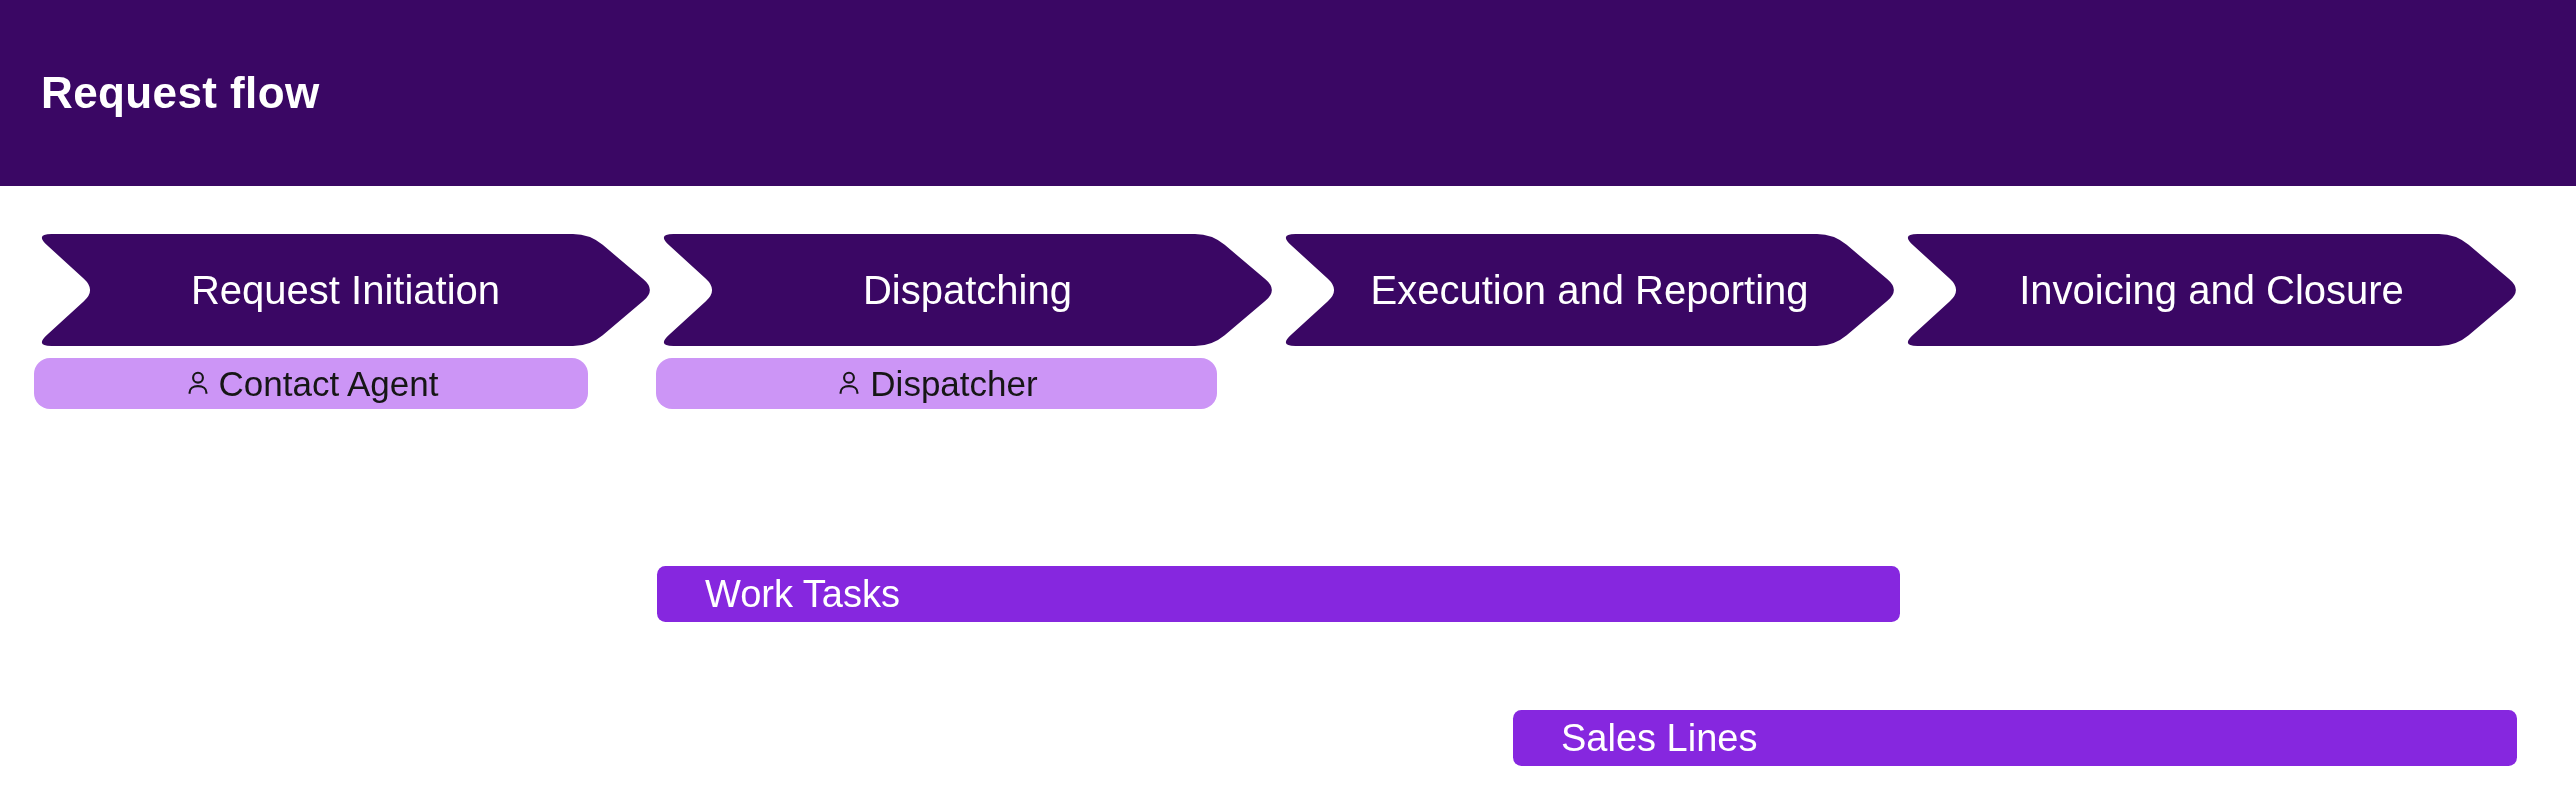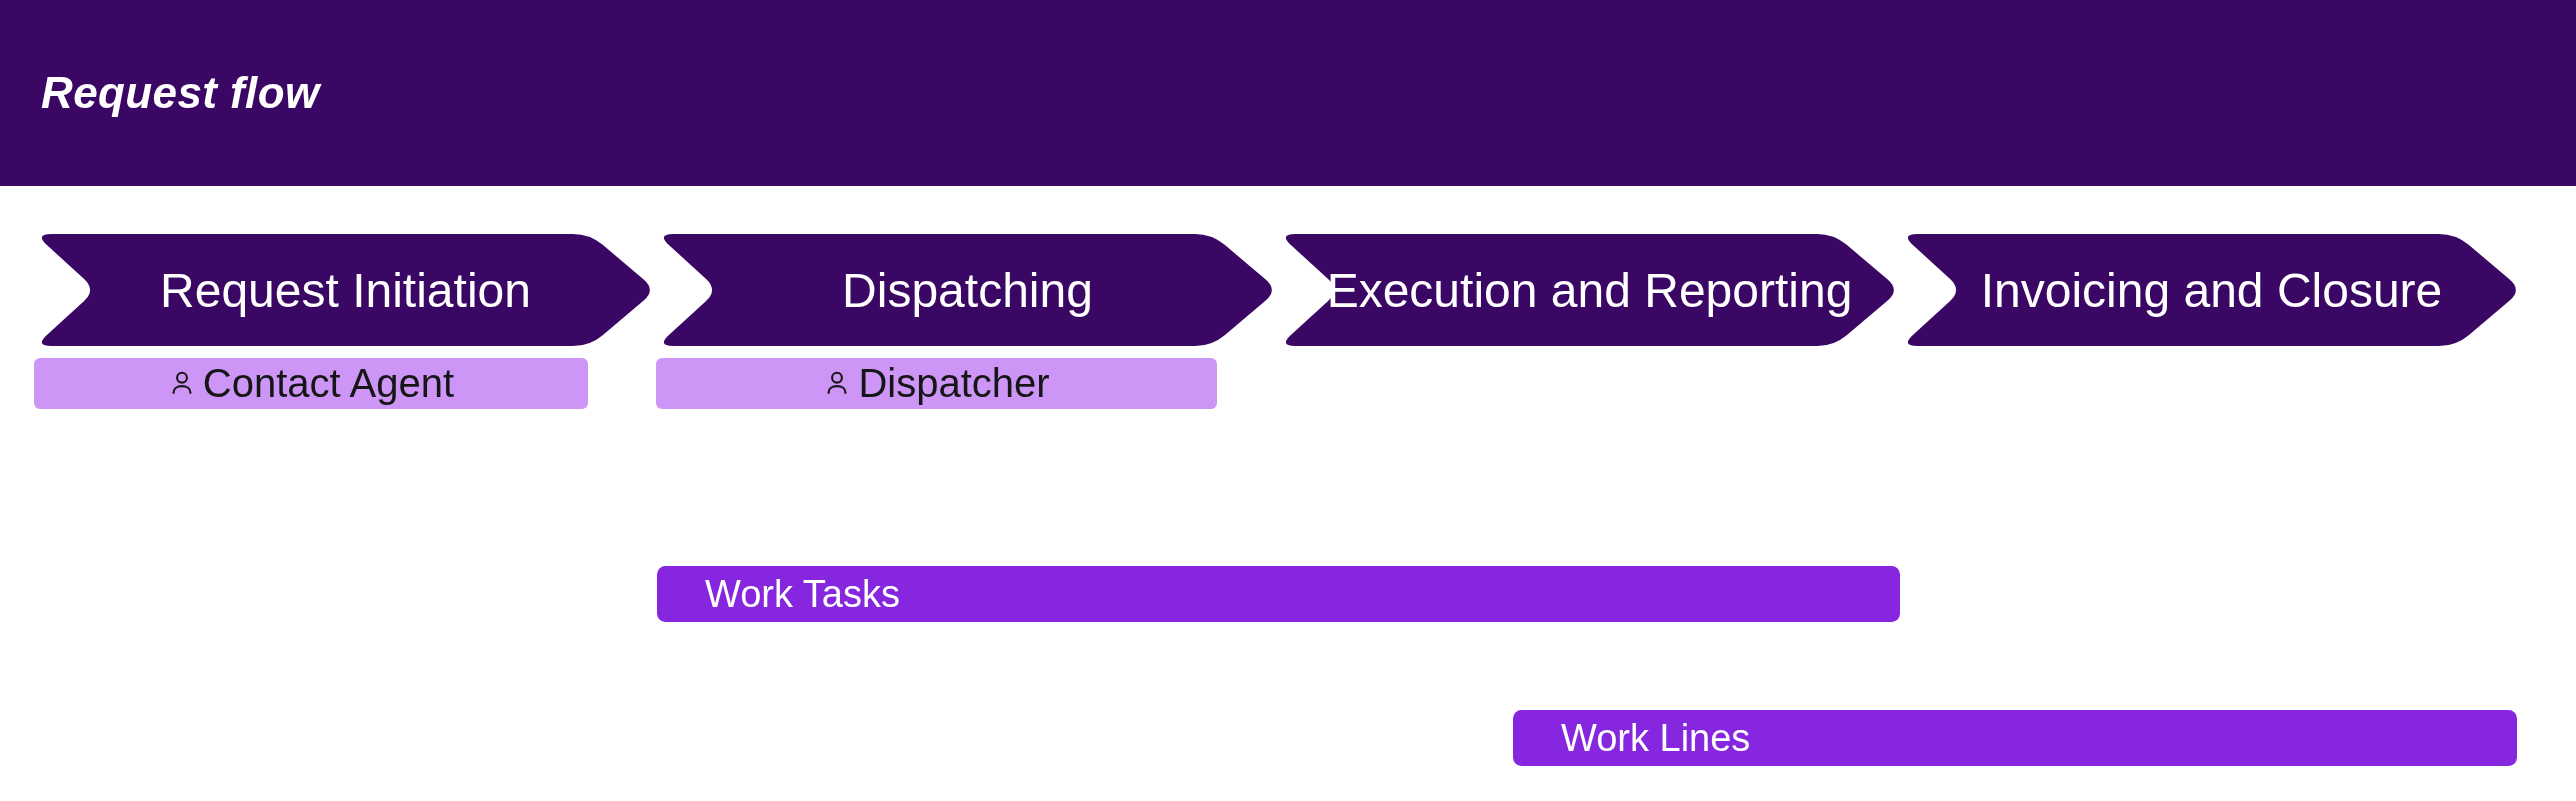--- a/index.html
+++ b/index.html
@@ -21,21 +21,20 @@
     display: flex;
     align-items: center;
   }
   .header h1 {
     margin: 0;
     padding-left: 41px;
     font-size: 44px;
     font-weight: 700;
     color: var(--text-light, #ffffff);
     letter-spacing: 0.4px;
-    font-style: italic;
   }
 
   
   .phase {
     position: absolute;
     top: 234px;
     width: 623px;
     height: 112px;
   }
   .phase svg.arrow-shape {
@@ -45,39 +44,39 @@
     display: block;
   }
   .arrow-shape path { fill: var(--arrow-bg, #3A0764); }
   .phase .phase-label {
     position: absolute;
     inset: 0;
     display: flex;
     align-items: center;
     justify-content: center;
     color: var(--text-light, #ffffff);
-    font-size: 48px;
+    font-size: 40px;
     font-weight: 400;
     pointer-events: none;
   }
 
   
   .role-pill {
     position: absolute;
     top: 124px;  
     left: 0;
     height: 51px;
-    border-radius: 6px;
+    border-radius: 16px;
     background: var(--pill-bg, #CC95F6);
     display: flex;
     align-items: center;
     justify-content: center;
     gap: 7px;
     color: var(--pill-text, #161616);
-    font-size: 40px;
+    font-size: 35px;
     font-weight: 400;
   }
   .role-pill svg.person {
     width: 28px; height: 28px;
     display: block;
     flex: 0 0 auto;
   }
   .person circle, .person path {
     fill: none;
     stroke: var(--pill-text, #161616);
@@ -147,17 +146,17 @@
     <svg class="arrow-shape" viewBox="0 0 888 160">
       <path d="M24,0 L769,0 Q793,0 811.4,15.5 L869.6,64.5 Q888,80 869.6,95.5 L811.4,144.5 Q793,160 769,160 L24,160 Q0,160 17.8,143.9 L70.2,96.1 Q88,80 70.2,63.9 L17.8,16.1 Q0,0 24,0 Z"></path>
     </svg>
     <div class="phase-label">Invoicing and Closure</div>
   </div>
 
   <div class="bar" style="left:657px;  top:566px;  width:1243px">
     <span>Work Tasks</span>
   </div>
   <div class="bar" style="left:1513px; top:710px; width:1004px">
-    <span>Work Lines</span>
+    <span>Sales Lines</span>
   </div>
 
 </div>
 
 
 </body></html>

